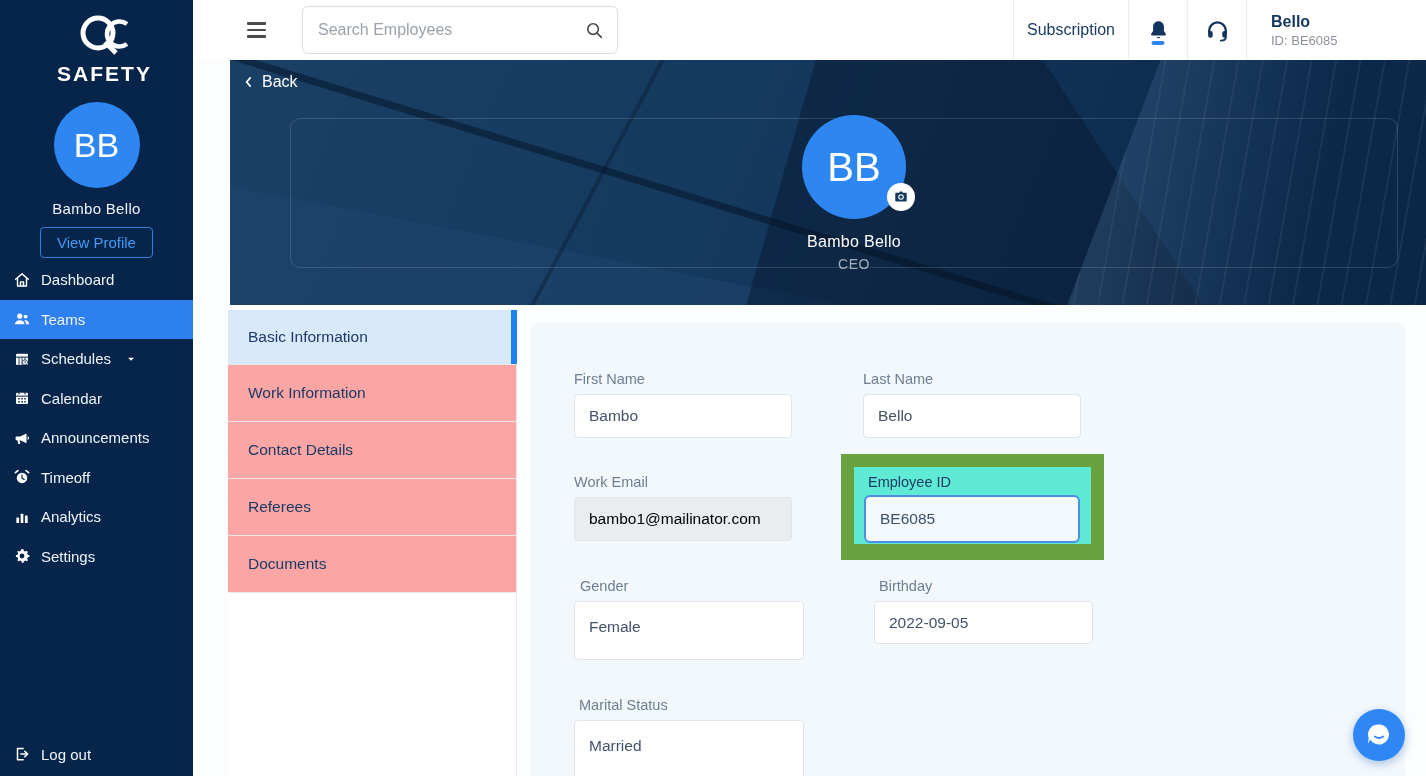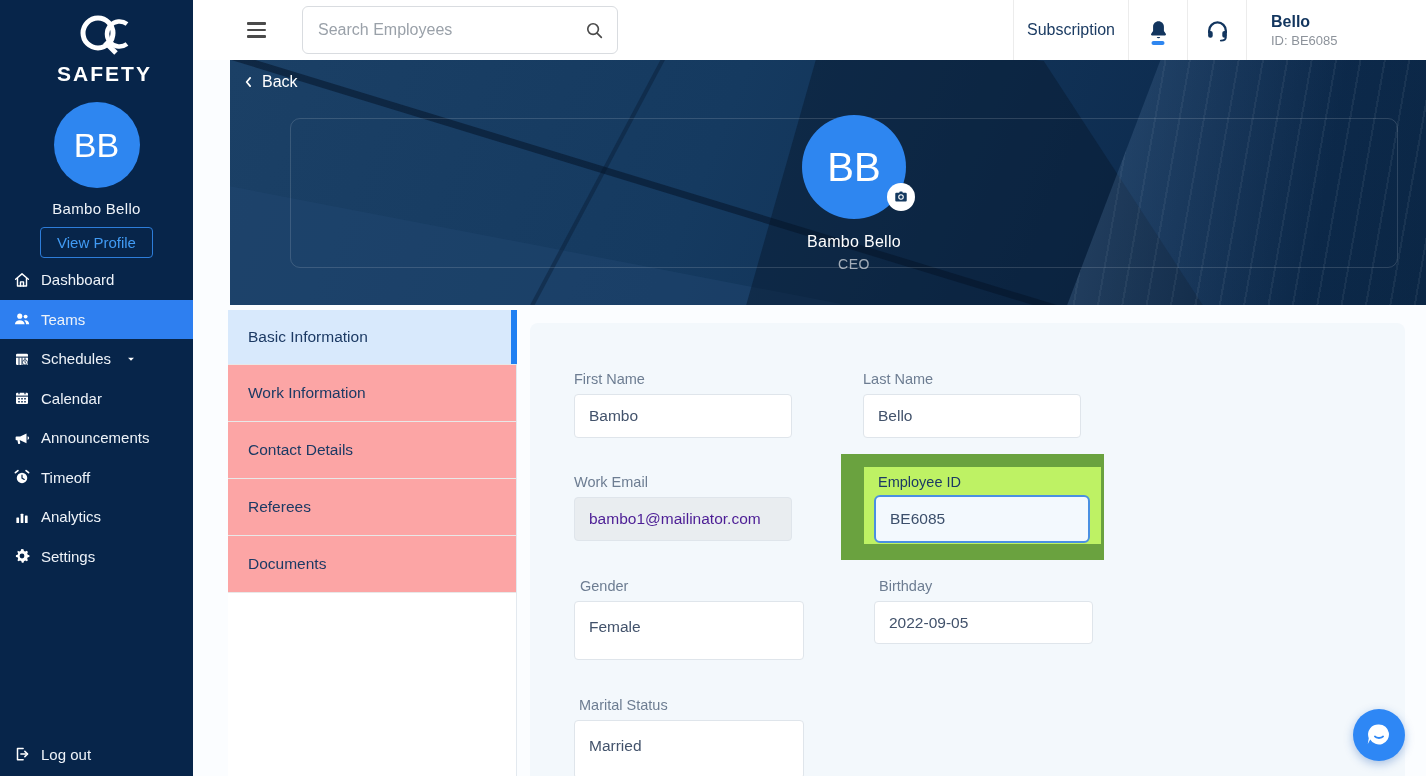--- a/index.html
+++ b/index.html
@@ -87,27 +87,27 @@
          color:#1c3a64; border-bottom:1px solid #e8e8e8; position:relative; cursor:pointer; background:#fca5a5; }
   .tab.active { background:#d8e9fc; height:55px; }
   .tab.active::after { content:""; position:absolute; right:-1px; top:0; bottom:0; width:6px; background:#1f80f2; }
 
   #form-card { position:absolute; left:530px; top:323px; width:875px; bottom:0;
                background:#f3f8fc; border-radius:8px 8px 0 0; z-index:4; }
   .fg { position:absolute; }
   .fg label { display:block; font-size:14.5px; color:#6d7d92; margin-bottom:7px; }
   .inp { display:block; background:#fff; border:1px solid #dfe5eb; border-radius:4px;
          font-size:15.5px; color:#42526b; padding:0 14px; font-family:inherit; outline:none; }
-  .inp:disabled { background:#e9edf0; color:#4c1d95; }
+  .inp:disabled { background:#e9edf0; color:#000000; }
   .select-box { background:#fff; border:1px solid #dfe5eb; border-radius:4px; font-size:15.5px;
                 color:#42526b; padding:16px 14px 0; cursor:pointer; }
 
   
   #eid-highlight { position:absolute; left:311px; top:131px; width:263px; height:106px; background:#6aa23f; }
-  #eid-inner { position:absolute; left:13px; top:13px; width:237px; height:77px; background:#bef264;margin-left:10px; }
+  #eid-inner { position:absolute; left:13px; top:13px; width:237px; height:77px; background:#5eead4; }
   #eid-inner label { position:absolute; left:14px; top:7px; font-size:14.5px; color:#1c3a64; }
   #employee-id-input { position:absolute; left:10px; top:28px; width:216px; height:48px;
                        border:2px solid #4a90e2; background:#f3f9fe; border-radius:6px;
                        font-size:15.5px; color:#3c4f6b; padding:0 14px; font-family:inherit; outline:none; }
 
   
   #chat-btn { position:absolute; left:1353px; top:709px; width:52px; height:52px; border-radius:50%;
               background:#2e87f5; border:none; cursor:pointer; z-index:30;
               display:flex; align-items:center; justify-content:center;
               box-shadow:0 3px 10px rgba(30,90,180,.35); }

